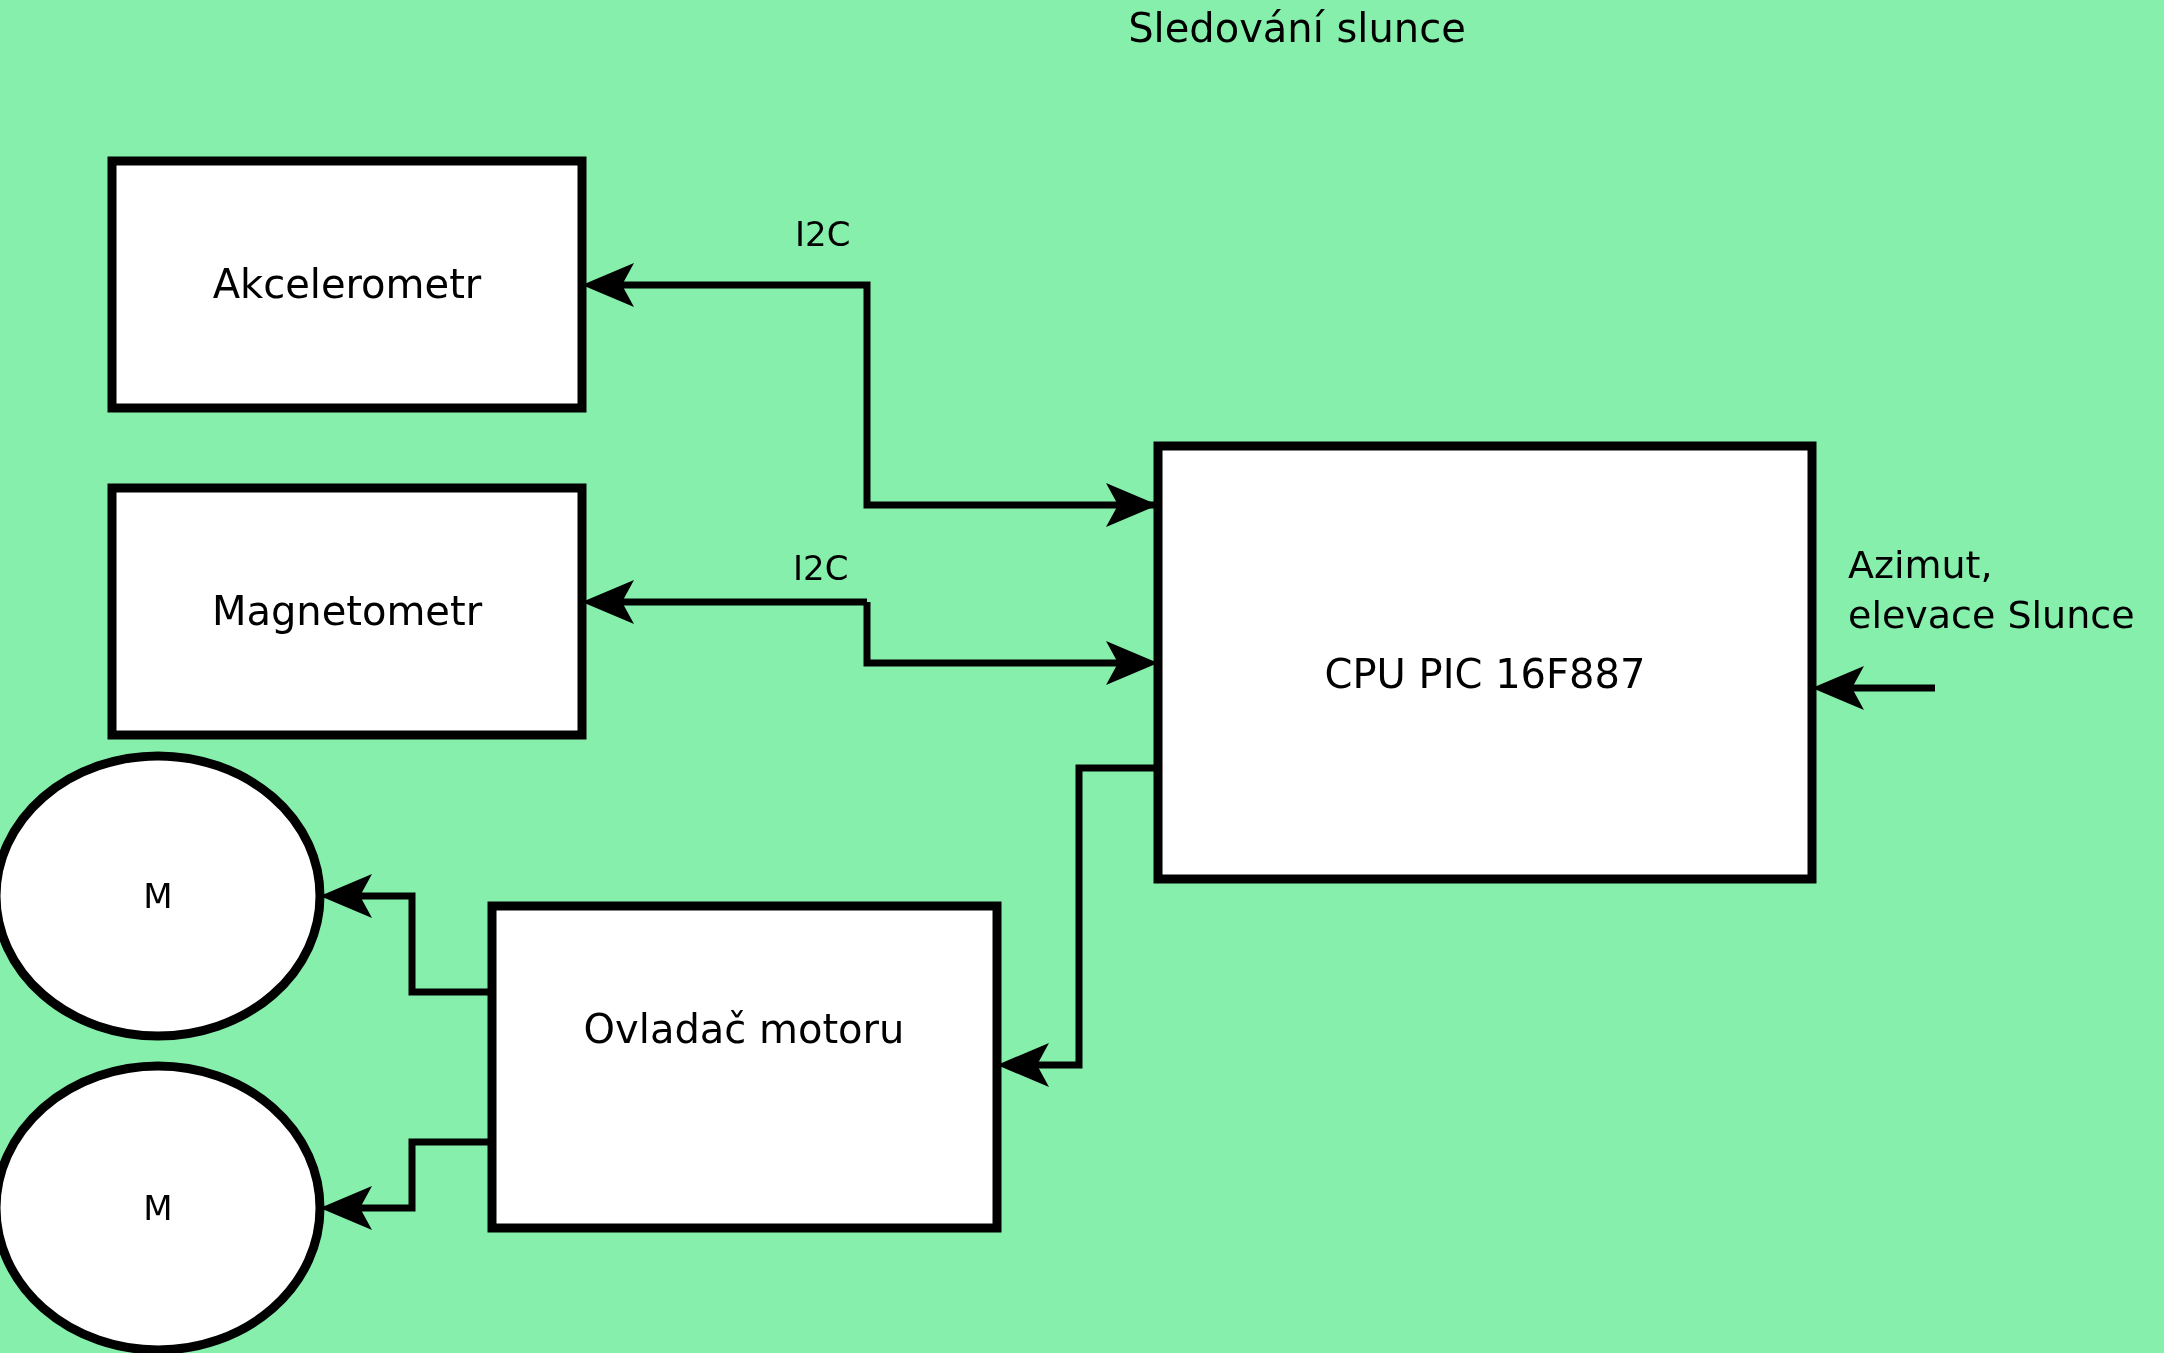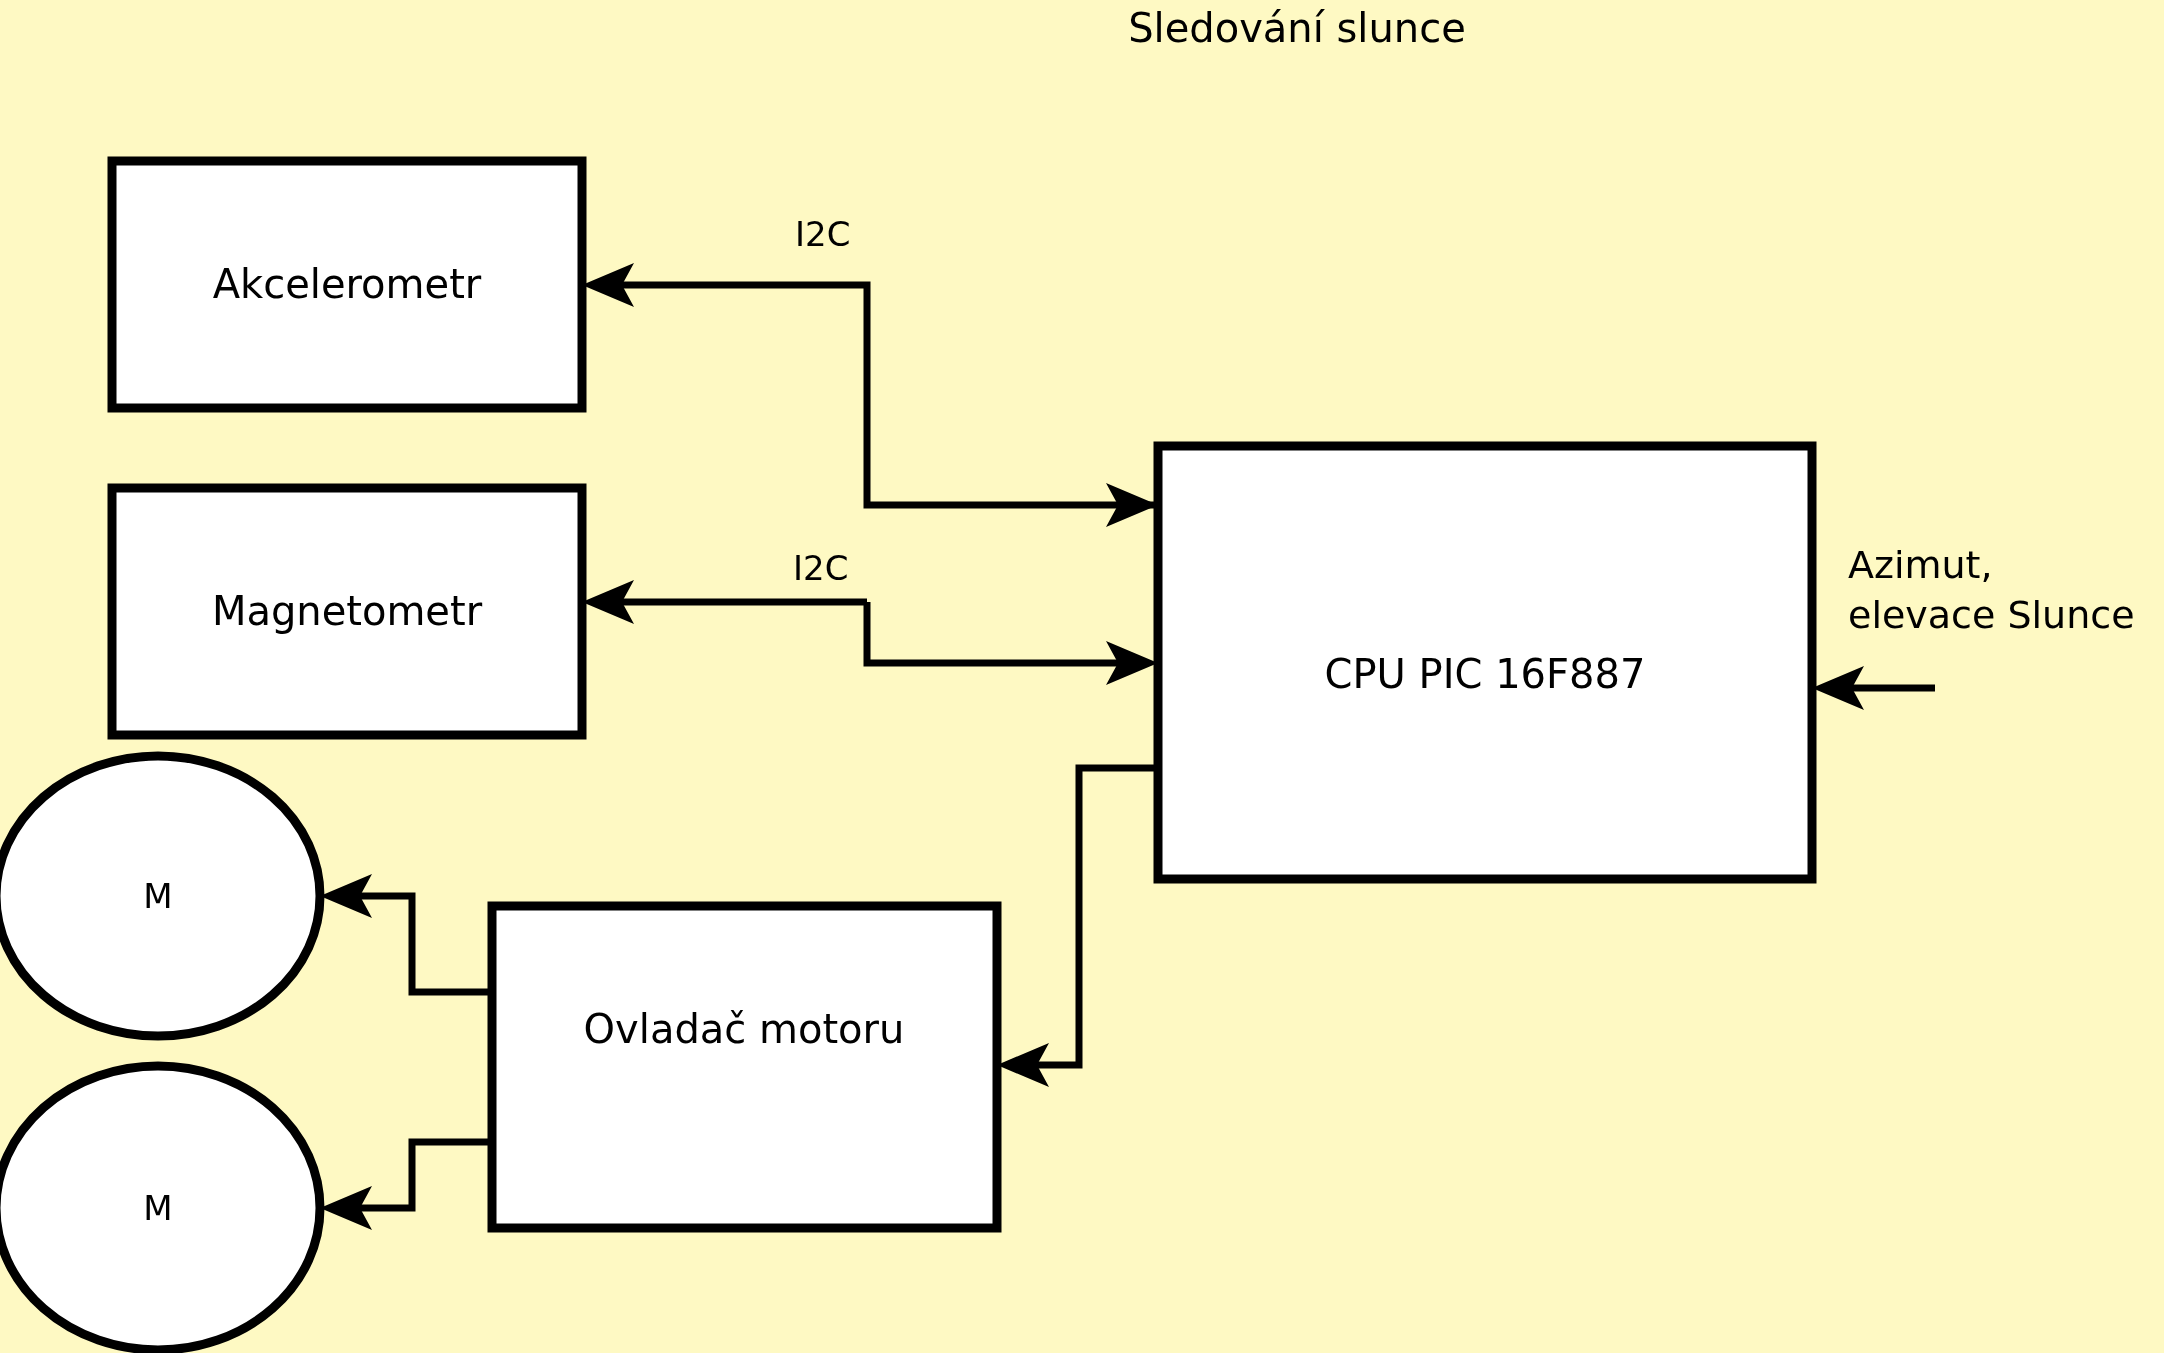--- a/index.html
+++ b/index.html
@@ -7,21 +7,21 @@
     padding: 0;
     background: #ffffff;
   }
   body {
     font-family: "DejaVu Sans", sans-serif;
   }
   #canvas {
     position: relative;
     width: 2164px;
     height: 1353px;
-    background: #fef9c3;
+    background: #86efac;
     overflow: hidden;
   }
   svg#diagram {
     position: absolute;
     top: 0;
     left: 0;
     width: 2164px;
     height: 1353px;
   }
   .box-shape {

